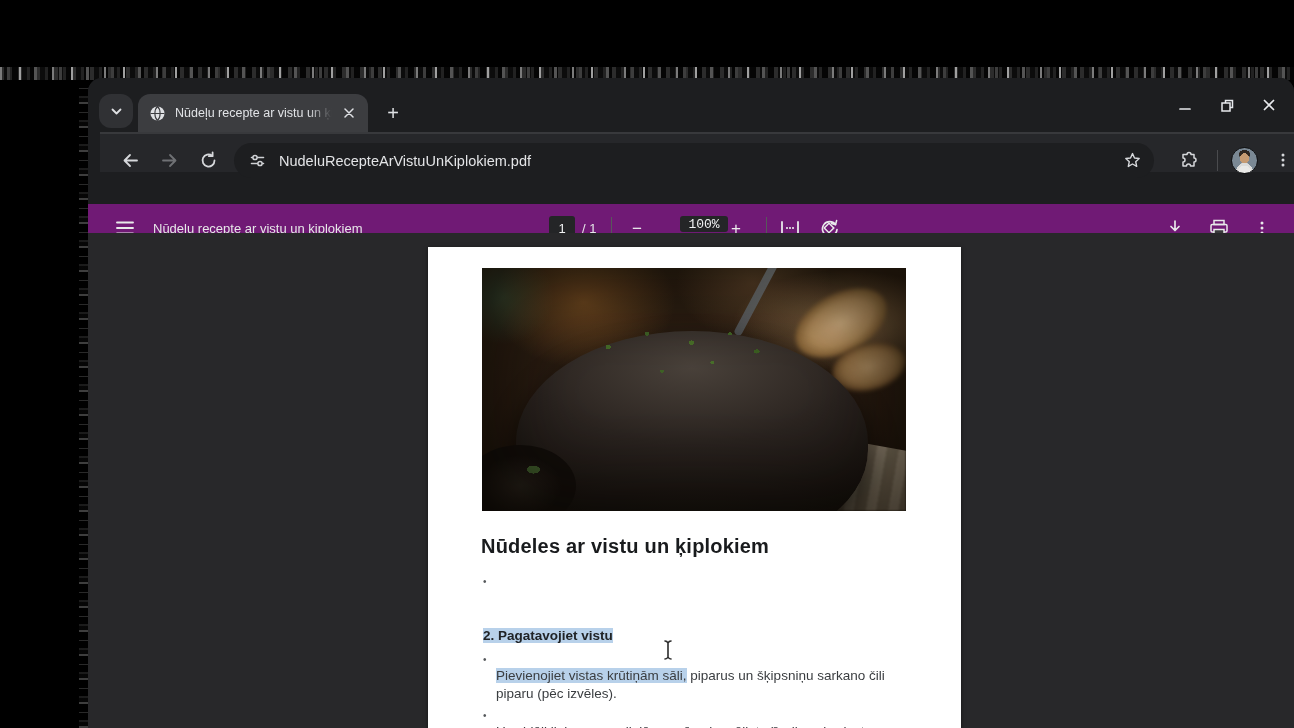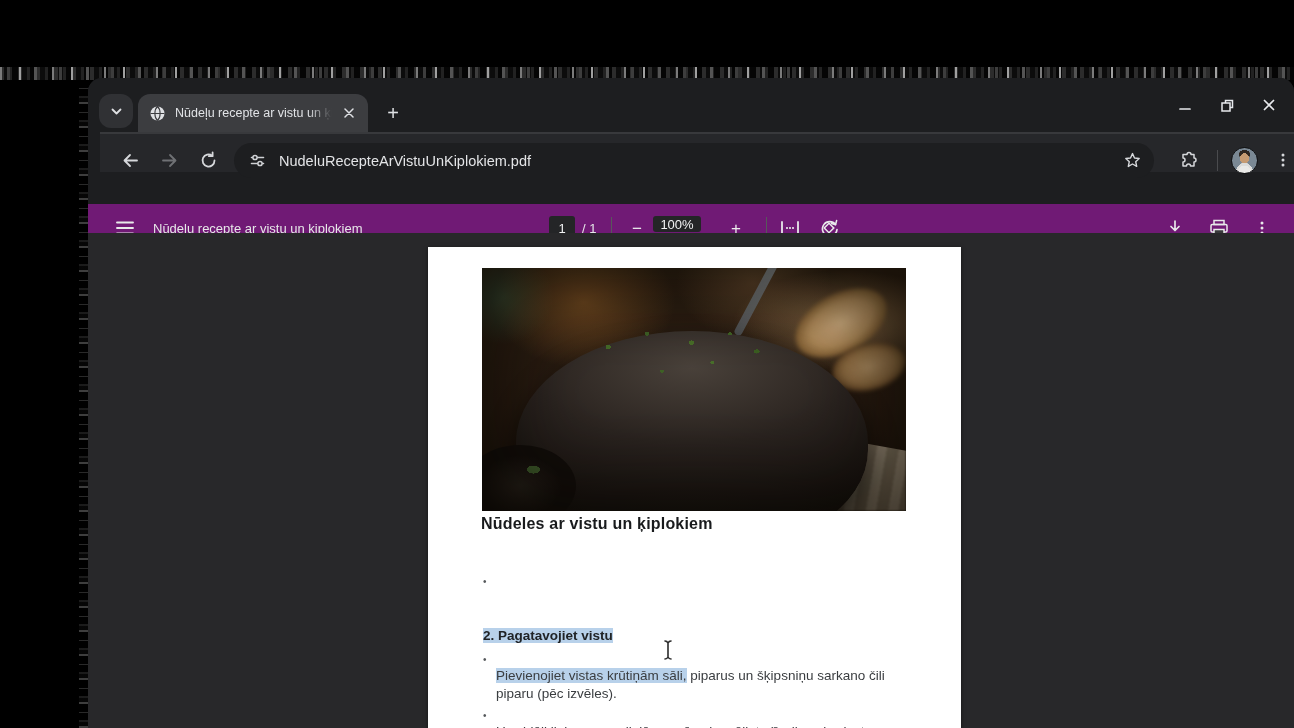--- a/index.html
+++ b/index.html
@@ -120,21 +120,21 @@
                radial-gradient(3px 2px at 57% 44%, #49702b 70%, rgba(0,0,0,0) 71%),
                radial-gradient(3px 2px at 40% 52%, #3f6226 70%, rgba(0,0,0,0) 71%); }
   .small-bowl { position:absolute; left:-18px; bottom:-16px; width:112px; height:82px;
                 border-radius:50%;
                 background:
                   radial-gradient(10px 6px at 62% 30%, #3f5d2c 65%, rgba(0,0,0,0) 66%),
                   radial-gradient(closest-side,#27201a,#120d0a 75%); }
   .vignette { position:absolute; inset:0; box-shadow:inset 0 0 80px 28px rgba(8,5,2,.55); }
 
   
-  .doc-heading { position:absolute; left:53px; top:268px; font-size:16px; font-weight:700;
+  .doc-heading { position:absolute; left:53px; top:288px; font-size:20px; font-weight:700;
                  color:#191b1d; letter-spacing:.2px; }
   .doc-body { position:absolute; left:55px; top:325px; width:430px; color:#3a3d40;
               font-size:13.5px; line-height:17.5px; }
   .step-title { font-weight:700; color:#202326; margin-bottom:5px; }
   .hl { background:#b8d1ea; }
   .bullet-row { display:flex; }
   .bullet-dot { width:13px; color:#55585b; font-size:10px; line-height:17.5px; padding-top:1px; }
   .bt-1 { width:385px; }
   .bt-2 { width:408px;margin-top:17px; }
   .mb-10 { margin-bottom:10px; } .mb-6 { margin-bottom:6px;margin-top:36px; } .mb-4 { margin-bottom:4px; }
@@ -254,21 +254,21 @@
         </svg>
       </div>
       <div class="pdf-title">Nūdeļu recepte ar vistu un ķiplokiem</div>
 
       <div class="num-box" style="left:461px; top:12px; width:26px; height:24px;">1</div>
       <div class="pdf-label" style="left:494px; top:17px;">/ 1</div>
 
       <div class="pdf-sep" style="left:523px"></div>
 
       <div class="zoom-btn" style="left:536px">−</div>
-      <div class="num-box" style="left:565px; top:12px; width:48px; height:16px;">100%</div>
+      <div class="num-box" style="left:592px; top:12px; width:48px; height:16px;font-family:Liberation Mono, monospace;">100%</div>
       <div class="zoom-btn" style="left:635px">+</div>
 
       <div class="pdf-sep" style="left:678px"></div>
 
       <div class="icon-btn" style="left:686px">
         <svg width="20" height="16" viewBox="0 0 20 16">
           <path d="M2 2 V14 M18 2 V14" stroke="#e8e9ea" stroke-width="1.8" stroke-linecap="round"></path>
           <circle cx="7" cy="8" r="1.1" fill="#e8e9ea"></circle>
             <circle cx="10" cy="8" r="1.1" fill="#e8e9ea"></circle>
             <circle cx="13" cy="8" r="1.1" fill="#e8e9ea"></circle>

